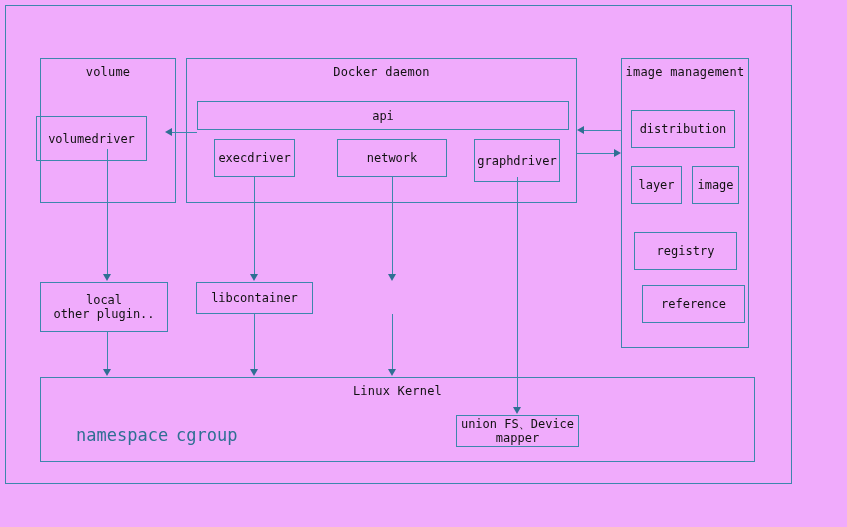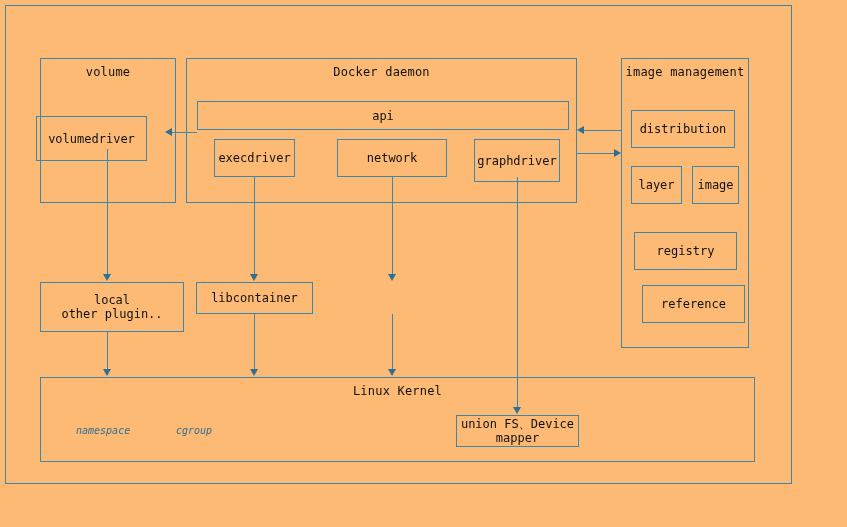--- a/index.html
+++ b/index.html
@@ -7,21 +7,21 @@
     padding: 0;
     background: #ffffff;
   }
   body {
     font-family: "DejaVu Sans Mono", "Liberation Mono", monospace;
   }
   #canvas {
     position: relative;
     width: 847px;
     height: 527px;
-    background: #fdba74;
+    background: #f0abfc;
     overflow: hidden;
   }
   
   .box {
     position: absolute;
     border: 1px solid #3d87ad;
     background: transparent;
     box-sizing: border-box;
   }
   .outer-frame {
@@ -48,24 +48,23 @@
     justify-content: center;
     text-align: center;
     font-size: 12px;
     color: #111111;
     line-height: 14px;
     white-space: pre-line;
   }
   
   .kernel-word {
     position: absolute;
-    font-size: 10px;
+    font-size: 17px;
     color: #2f6f93;
     white-space: nowrap;
-    font-style: italic;
   }
   
   .vline {
     position: absolute;
     width: 1px;
     background: #3d87ad;
   }
   .hline {
     position: absolute;
     height: 1px;
@@ -135,21 +134,21 @@
   <div class="box" style="left:692px; top:166px; width:47px; height:38px;">
     <div class="leaf-label">image</div>
   </div>
   <div class="box" style="left:634px; top:232px; width:103px; height:38px;">
     <div class="leaf-label">registry</div>
   </div>
   <div class="box" style="left:634px; top:285px; width:103px; height:38px;margin-left:8px;">
     <div class="leaf-label">reference</div>
   </div>
 
-  <div class="box" style="left:40px; top:282px; width:144px; height:50px;padding-left:7px;">
+  <div class="box" style="left:40px; top:282px; width:128px; height:50px;padding-left:7px;">
     <div class="leaf-label">local
 other plugin..</div>
   </div>
   <div class="box" style="left:196px; top:282px; width:117px; height:32px;">
     <div class="leaf-label">libcontainer</div>
   </div>
 
   <div class="box" style="left:40px; top:377px; width:715px; height:85px;">
     <div class="container-title">Linux Kernel</div>
   </div>

